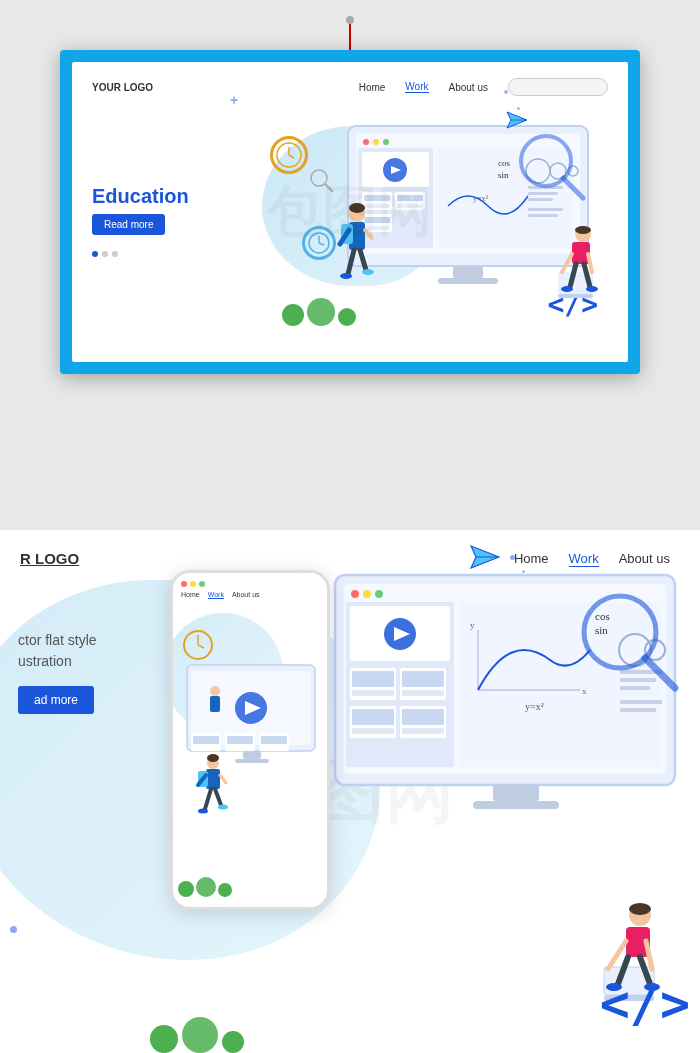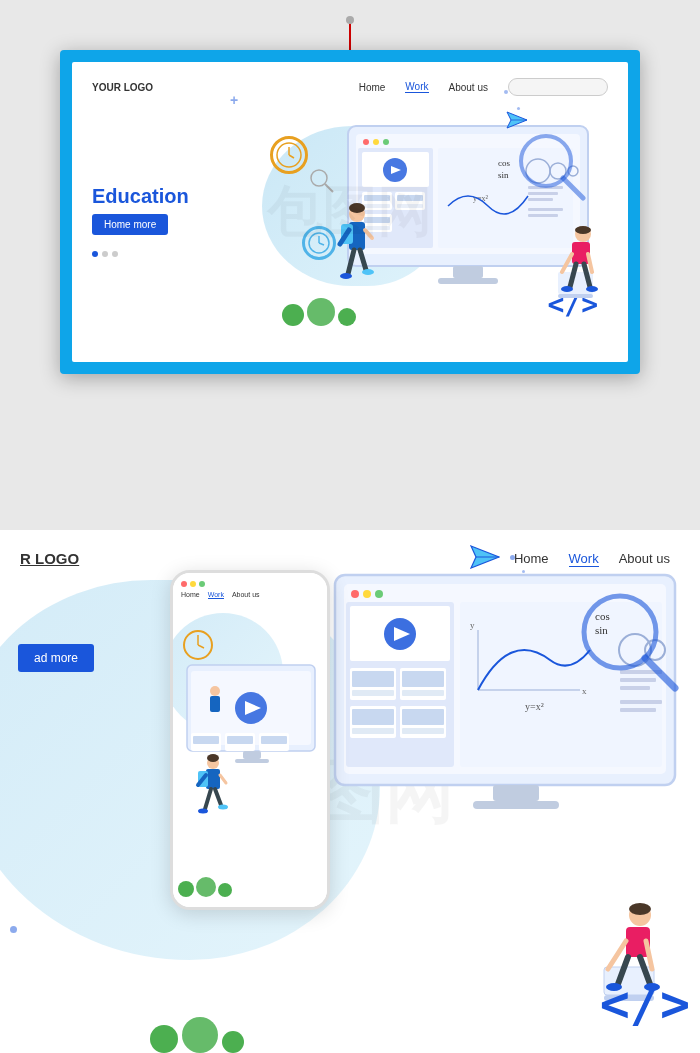--- a/index.html
+++ b/index.html
@@ -286,21 +286,21 @@
         <div class="search-bar"></div>
       </div>
 
       <div class="plus-decor" style="top:30px; left:158px; font-size:14px;">+</div>
       <div class="sparkle" style="top:28px; right:120px;"></div>
       <div class="sparkle" style="top:45px; right:108px; width:3px; height:3px;"></div>
 
       <div class="hero-section">
         <div class="hero-text">
           <h1 class="hero-title">Education</h1>
-          <button class="read-more-btn">Home more</button>
+          <button class="read-more-btn">Read more</button>
           <div class="dots">
             <div class="dot"></div>
             <div class="dot"></div>
             <div class="dot"></div>
           </div>
         </div>
 
         <div class="illustration">
 
           <div class="blob" style="width:180px; height:160px; top:20px; left:10px; border-radius: 60% 40% 50% 60%; background: linear-gradient(135deg, #a8d8f0, #c8eaf8); opacity:0.6;"></div>
@@ -456,20 +456,21 @@
   <div style="position:absolute; left:-40px; top:50px; width:420px; height:380px; background:linear-gradient(135deg,#a8d8f0,#c8eaf8); border-radius:50% 50% 50% 60%; opacity:0.5; z-index:0;"></div>
 
   <div class="nav-bar" style="padding: 20px 30px 0 20px; position:relative; z-index:5;">
     <span class="logo-text" style="font-size:15px;text-decoration:underline;">R LOGO</span>
     <span class="nav-link" style="font-size:13px;">Home</span>
     <span class="nav-link active" style="font-size:13px;">Work</span>
     <span class="nav-link" style="font-size:13px;">About us</span>
   </div>
 
   <div style="position:absolute; left:18px; top:100px; z-index:5;">
+    <p style="color:#555; font-size:14px; line-height:1.5;">ctor flat style<br>ustration</p>
     <button class="read-more-btn" style="margin-top:14px; font-size:12px;">ad more</button>
   </div>
 
   <div class="phone-frame">
     <div class="phone-inner">
 
       <div style="display:flex; gap:3px; margin-bottom:4px;">
         <div style="width:6px;height:6px;border-radius:50%;background:#ff6b6b;"></div>
         <div style="width:6px;height:6px;border-radius:50%;background:#ffd93d;"></div>
         <div style="width:6px;height:6px;border-radius:50%;background:#6bcb77;"></div>

